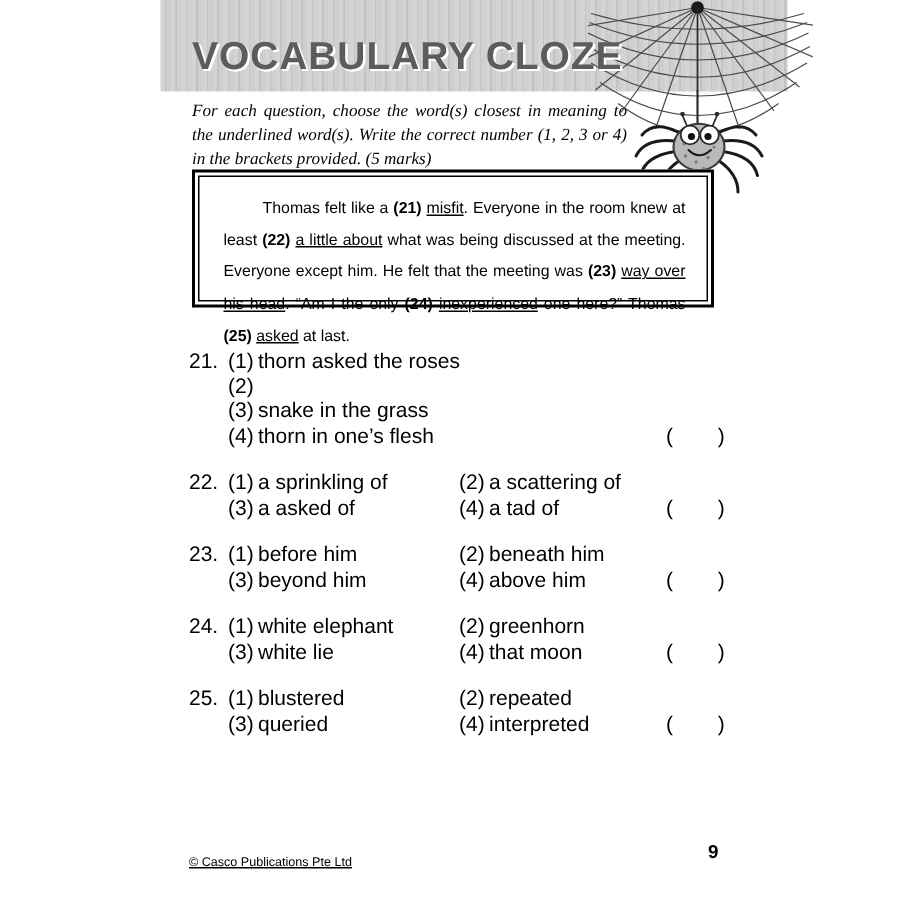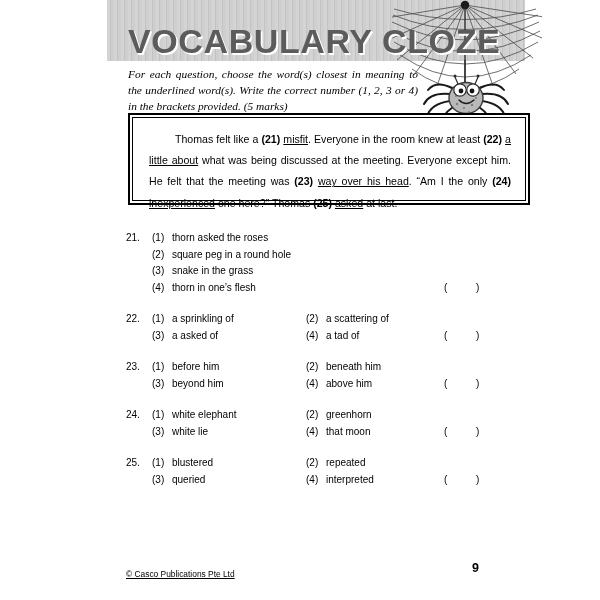--- a/index.html
+++ b/index.html
@@ -42,21 +42,21 @@
       );
     overflow: hidden;
   }
 
   .header-title {
     position: absolute;
     left: 128px;
     top: 24px;
     font-family: "Liberation Sans", sans-serif;
     font-weight: bold;
-    font-size: 34px;
+    font-size: 26px;
     letter-spacing: 0.6px;
     color: #5c5c5c;
     text-shadow:
        1px 1px 0 #ffffff,
        1.6px 1.6px 0 #ffffff;
     white-space: nowrap;
     line-height: 1;
   }
 
   
@@ -92,21 +92,21 @@
     line-height: 1.42;
     color: #000000;
     text-align: justify;
   }
 
   
   .passage-box {
     position: absolute;
     left: 128px;
     top: 113px;
-    width: 402px;
+    width: 348px;
     height: 92px;
     border: 2px solid #000000;
     background: #ffffff;
     box-sizing: border-box;
   }
   .passage-box-inner {
     position: absolute;
     inset: 2px;
     border: 1px solid #000000;
     box-sizing: border-box;
@@ -135,21 +135,21 @@
     width: 360px;
   }
   .q-block {
     position: relative;
     margin-bottom: 15px;
   }
   .q-row {
     position: relative;
     height: 16.5px;
     font-family: "Liberation Sans", sans-serif;
-    font-size: 10px;
+    font-size: 14px;
     color: #000000;
     white-space: nowrap;
   }
   .q-num {
     position: absolute;
     left: 0;
     top: 0;
     width: 22px;
     text-align: left;
   }
@@ -277,21 +277,20 @@
 
   <div class="questions">
       <div class="q-block">
         <div class="q-row">
           <span class="q-num">21.</span>
           <span class="opt-a-mark">(1)</span>
           <span class="opt-a-text">thorn asked the roses</span>
         </div>
         <div class="q-row">
           <span class="opt-a-mark">(2)</span>
-          <span class="opt-a-text">square peg in a round hole</span>
         </div>
         <div class="q-row">
           <span class="opt-a-mark">(3)</span>
           <span class="opt-a-text">snake in the grass</span>
         </div>
         <div class="q-row">
           <span class="opt-a-mark">(4)</span>
           <span class="opt-a-text">thorn in one’s flesh</span>
           <span class="answer-bracket">(  )</span>
         </div>

